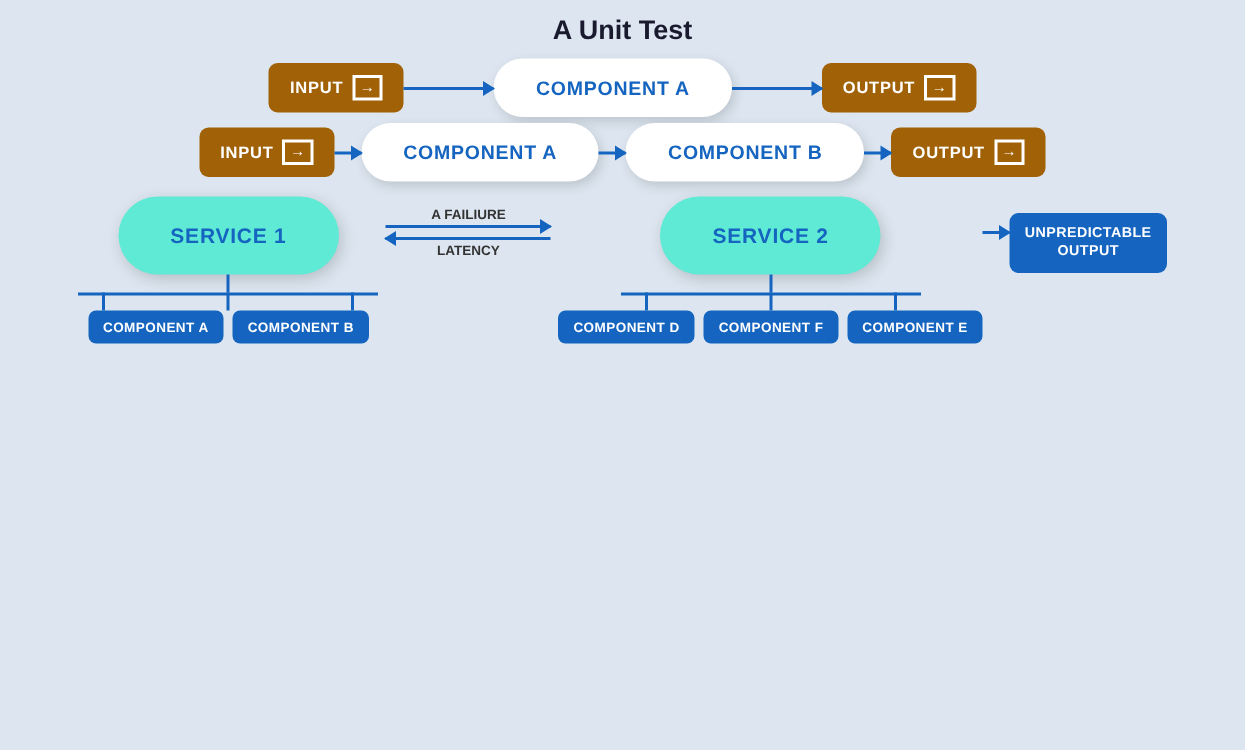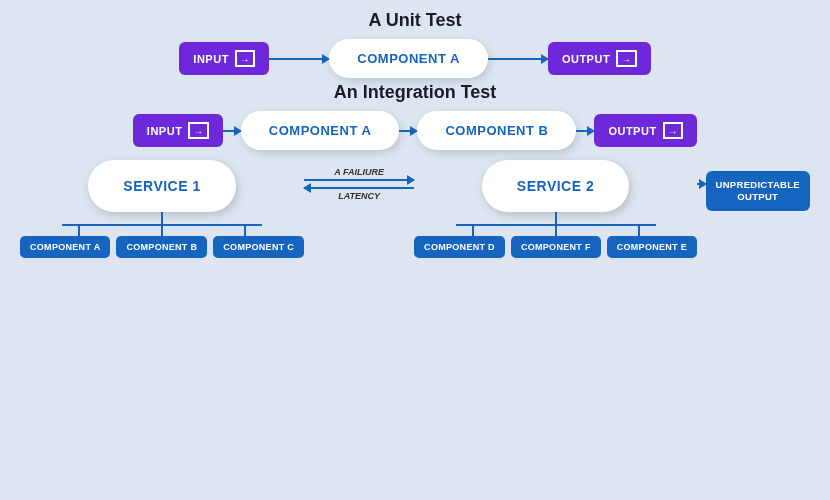--- a/index.html
+++ b/index.html
@@ -23,21 +23,21 @@
     .section-title {
       font-size: 18px;
       font-weight: 800;
       color: #1a1a2e;
       text-align: center;
       margin-bottom: 8px;
     }
 
     
     .blue-box {
-      background: #6d28d9;
+      background: #a16207;
       color: white;
       font-weight: 700;
       font-size: 11px;
       letter-spacing: 0.5px;
       padding: 8px 14px;
       border-radius: 6px;
       display: flex;
       align-items: center;
       gap: 6px;
       white-space: nowrap;
@@ -50,21 +50,21 @@
       font-weight: 800;
       font-size: 13px;
       letter-spacing: 0.5px;
       padding: 12px 28px;
       border-radius: 50px;
       box-shadow: 2px 3px 8px rgba(0,0,0,0.15);
       white-space: nowrap;
     }
 
     .pill-large {
-      background: #ffffff;
+      background: #5eead4;
       color: #1565c0;
       font-weight: 800;
       font-size: 14px;
       letter-spacing: 0.5px;
       padding: 18px 35px;
       border-radius: 50px;
       box-shadow: 2px 3px 10px rgba(0,0,0,0.18);
       white-space: nowrap;
     }
 
@@ -149,21 +149,20 @@
       </div>
 
       <div class="blue-box">
         <span>OUTPUT</span>
         <span style="display:inline-block;border:2px solid white;padding:1px 3px;font-size:10px;">→</span>
       </div>
     </div>
   </div>
 
   <div class="section integration-section">
-    <div class="section-title">An Integration Test</div>
     <div class="unit-row">
 
       <div class="blue-box">
         <span>INPUT</span>
         <span style="display:inline-block;border:2px solid white;padding:1px 3px;font-size:10px;">→</span>
       </div>
 
       <div style="width:18px;height:2px;background:#1565c0;position:relative;">
         <div style="position:absolute;right:-1px;top:-4px;border-left:8px solid #1565c0;border-top:5px solid transparent;border-bottom:5px solid transparent;"></div>
       </div>
@@ -213,28 +212,25 @@
             <div style="position:absolute;right:16px;top:0;width:2px;height:12px;background:#1565c0;"></div>
           </div>
 
           <div style="display:flex;gap:6px;margin-top:10px;">
             <div class="small-blue-box">
               <span>COMPONENT A</span>
             </div>
             <div class="small-blue-box">
               <span>COMPONENT B</span>
             </div>
-            <div class="small-blue-box">
-              <span>COMPONENT C</span>
-            </div>
-          </div>
-        </div>
-      </div>
-
-      <div style="display:flex;flex-direction:column;align-items:center;justify-content:center;width:120px;position:relative;height:60px;margin-bottom:50px;font-style:italic;">
+          </div>
+        </div>
+      </div>
+
+      <div style="display:flex;flex-direction:column;align-items:center;justify-content:center;width:120px;position:relative;height:60px;margin-bottom:50px;">
 
         <div style="font-size:9px;font-weight:700;color:#333;text-align:center;margin-bottom:2px;">A FAILIURE</div>
 
         <div style="width:110px;height:2px;background:#1565c0;position:relative;margin-bottom:6px;">
           <div style="position:absolute;right:-1px;top:-4px;border-left:8px solid #1565c0;border-top:5px solid transparent;border-bottom:5px solid transparent;"></div>
         </div>
 
         <div style="width:110px;height:2px;background:#1565c0;position:relative;margin-bottom:2px;">
           <div style="position:absolute;left:-1px;top:-4px;border-right:8px solid #1565c0;border-top:5px solid transparent;border-bottom:5px solid transparent;"></div>
         </div>

